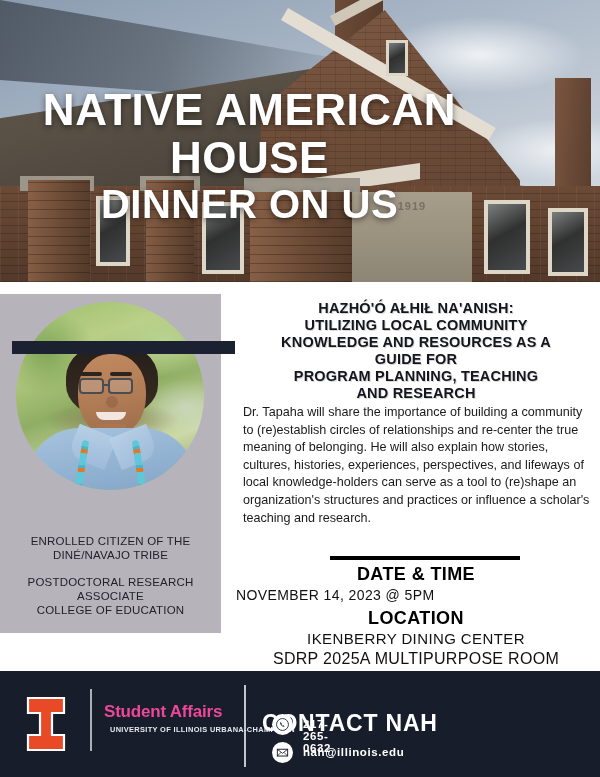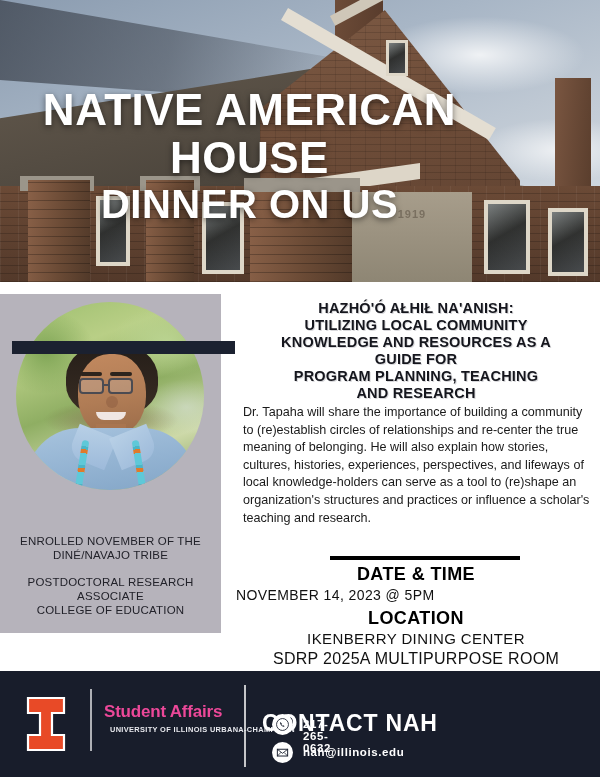--- a/index.html
+++ b/index.html
@@ -95,21 +95,21 @@
   }
   .pillar-cap {
     position:absolute; height:15px; background:#9b958a; top:176px;
   }
   .sign-stone {
     position:absolute; left:352px; top:192px; width:120px; height:90px;
     background:linear-gradient(180deg,#a79d8b,#8e8674);
   }
   .sign-stone .yr {
     font-size:11px; letter-spacing:1px; color:#6d6354; text-align:center;
-    margin-top:16px; font-weight:bold; opacity:.75;
+    margin-top:8px; font-weight:bold; opacity:.75;
   }
   .sign-stone .nm {
     font-size:19px; letter-spacing:2px; color:#6f6555; text-align:center;
     font-weight:bold; line-height:1.25; opacity:.68; margin-top:7px;
   }
   .win {
     position:absolute; background:linear-gradient(160deg,#3a3a36,#1d1d1c);
     border:4px solid #ded7c8;
   }
   .win-g { position:absolute; inset:0;
@@ -375,21 +375,21 @@
     <div class="p-bridge"></div>
     <div class="p-nose"></div>
     <div class="p-mouth"></div>
     <div class="p-neck"></div>
     <div class="p-shirt"></div>
     <div class="p-collar-l"></div>
     <div class="p-collar-r"></div>
     <div class="p-bead-l"></div>
     <div class="p-bead-r"></div>
   </div>
-  <div class="speaker-tribe" style="white-space:pre-line;">ENROLLED NOVEMBER OF THE
+  <div class="speaker-tribe" style="white-space:pre-line;">ENROLLED CITIZEN OF THE
 DINÉ/NAVAJO TRIBE</div>
   <div class="speaker-role" style="white-space:pre-line;">POSTDOCTORAL RESEARCH
 ASSOCIATE
 COLLEGE OF EDUCATION</div>
 </div>
 <div class="panel-bar"></div>
 
 <div class="talk-title" style="white-space:pre-line;">HAZHÓ'Ó AŁHIŁ NA'ANISH:
 UTILIZING LOCAL COMMUNITY
 KNOWLEDGE AND RESOURCES AS A

